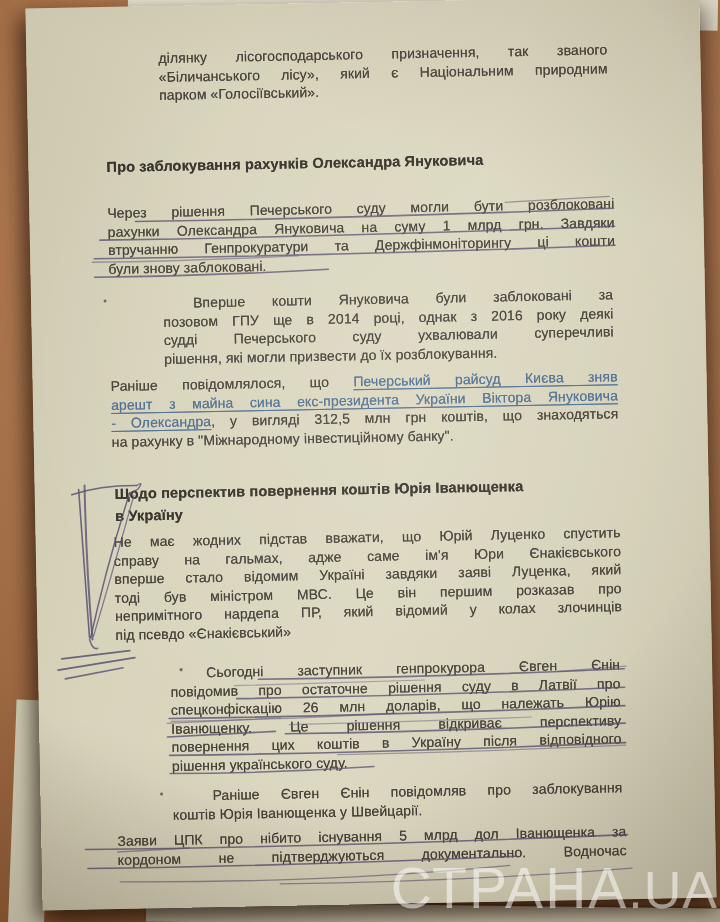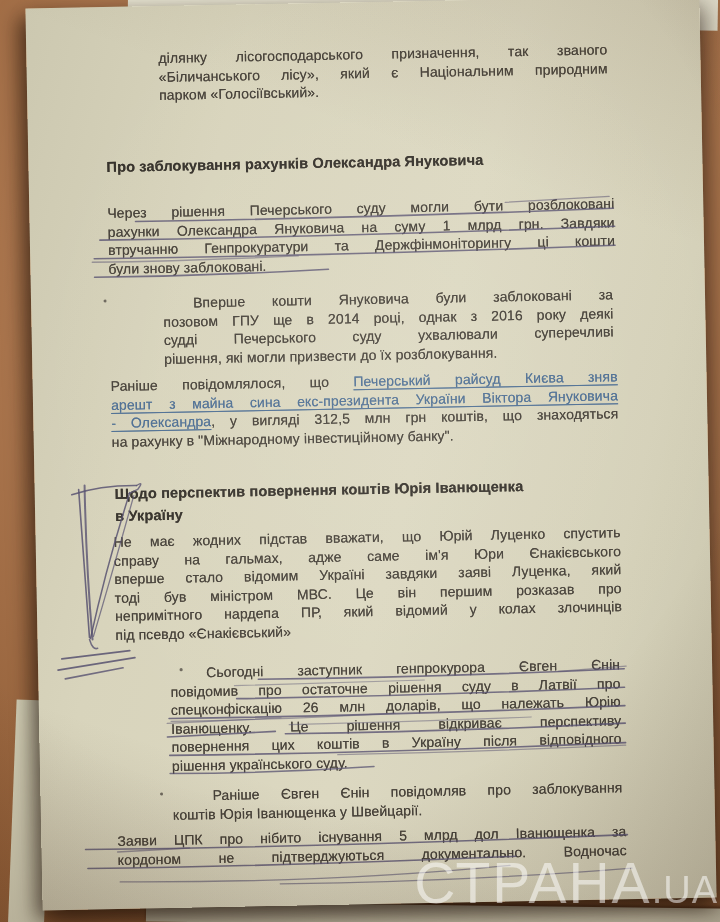--- a/index.html
+++ b/index.html
@@ -43,21 +43,21 @@
   .pen path{fill:none;stroke:#575170;stroke-linecap:round;}
   .vignette{
     position:absolute;inset:0;z-index:3;pointer-events:none;
     background:radial-gradient(120% 100% at 42% 35%, rgba(0,0,0,0) 52%, rgba(45,22,8,.16) 76%, rgba(28,13,4,.46) 100%);
   }
   .watermark{
     position:absolute;right:2px;bottom:2px;z-index:4;
     color:rgba(255,255,255,.52);white-space:nowrap;
     font-size:57px;letter-spacing:2px;line-height:60px;
   }
-  .wm-suffix{font-size:38px;letter-spacing:1px;}
+  .wm-suffix{font-size:52px;letter-spacing:1px;}
 </style>
 </head>
 <body>
 
 <div class="bg"></div>
 
 <div class="back-sheet back-top"></div>
 <div class="back-sheet back-left"></div>
 <div class="back-sheet back-bottom"></div>
 

